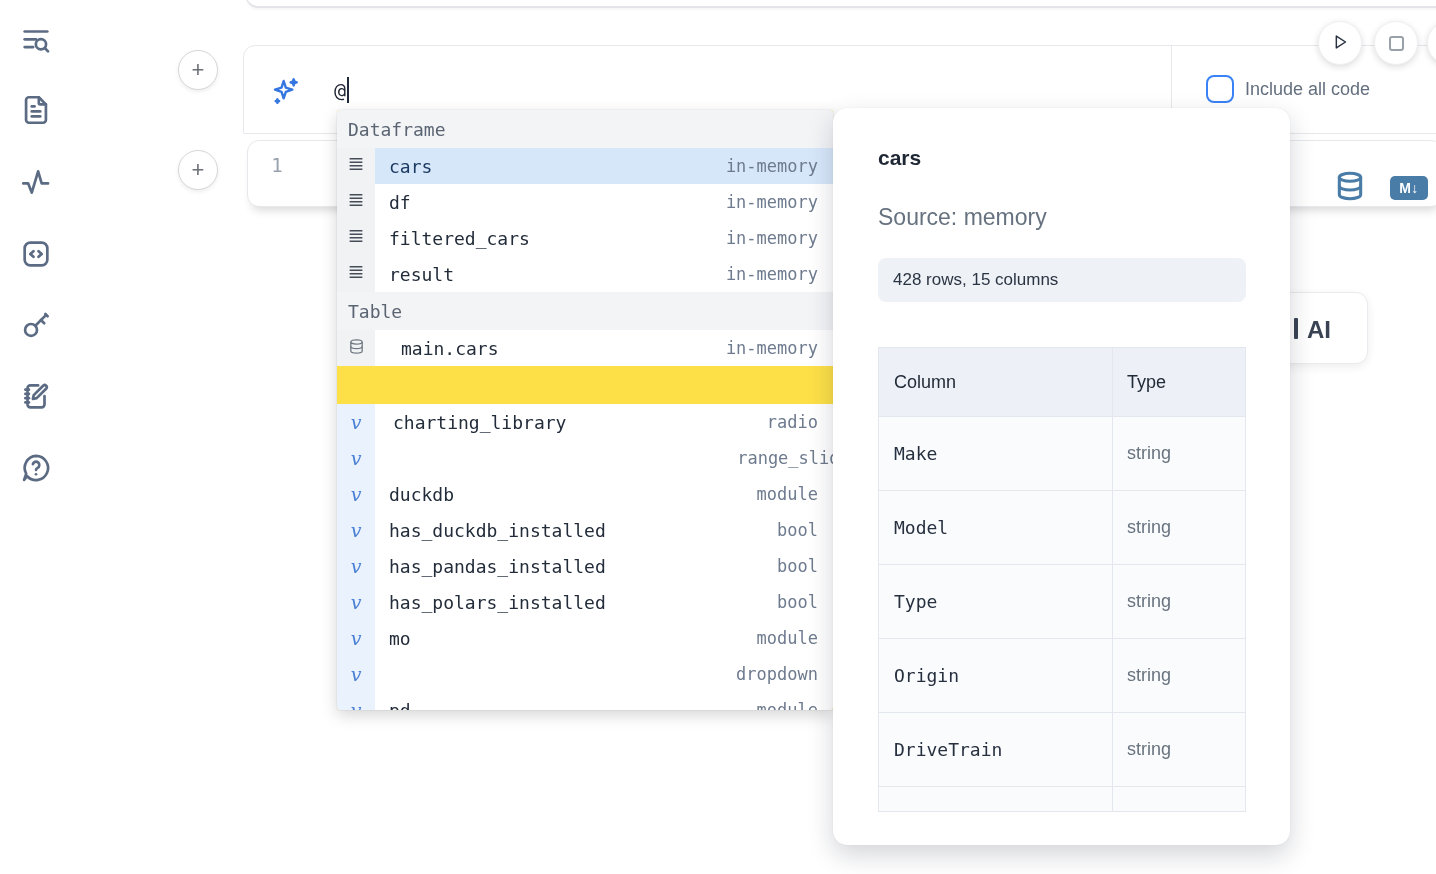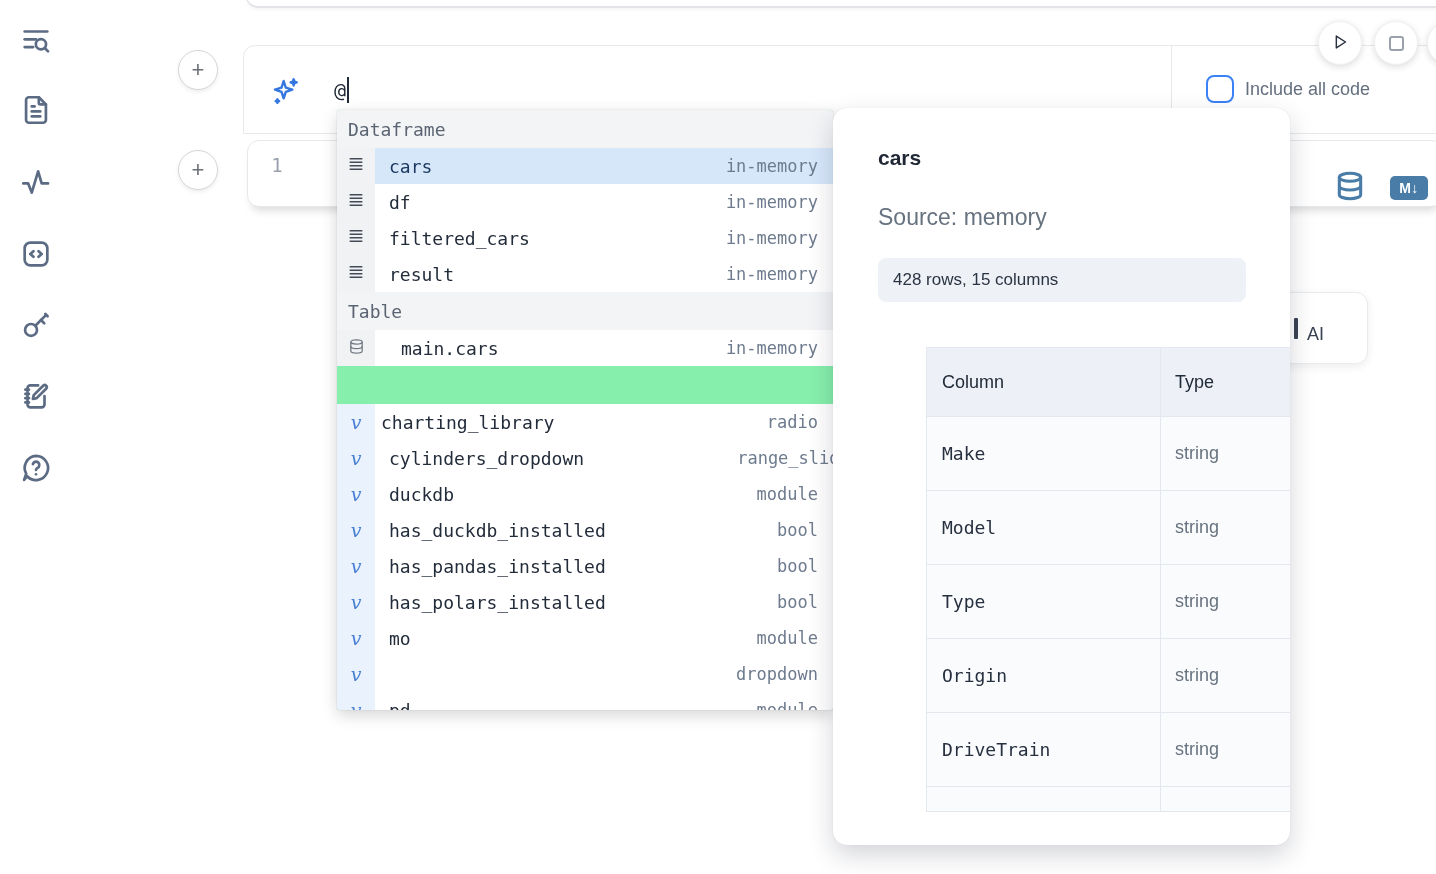--- a/index.html
+++ b/index.html
@@ -72,26 +72,26 @@
     display:flex; align-items:center; justify-content:center; cursor:pointer; letter-spacing:0.5px;
   }
 
   
   .ai-card {
     position:absolute; left:1180px; top:292px; width:188px; height:72px;
     background:#fff; border:1px solid #e9ebef; border-radius:12px;
     box-shadow:0 3px 10px rgba(0,0,0,.07); z-index:5; cursor:pointer;
   }
   .ai-card .stub { position:absolute; left:113px; top:25px; width:4px; height:21px; background:#3a4354; border-radius:1px; }
-  .ai-card .lbl { position:absolute; left:126px; top:31px; font-size:18px; font-weight:normal; color:#3a4354; }
+  .ai-card .lbl { position:absolute; left:126px; top:23px; font-size:24px; font-weight:bold; color:#3a4354; }
 
   
   .popup {
     position:absolute; left:337px; top:110px; width:496px; height:600px;
-    background:#86efac; z-index:10; overflow:hidden; border-radius:3px;
+    background:#fde047; z-index:10; overflow:hidden; border-radius:3px;
     box-shadow:0 5px 16px rgba(0,0,0,.17), 0 0 0 1px rgba(0,0,0,.03);
   }
   .pop-hdr {
     position:absolute; left:0; width:100%; height:38px; background:#f3f4f6;
     display:flex; align-items:center; padding-left:11px;
     font-family:"DejaVu Sans Mono", monospace; font-size:18px; color:#5a6472;
   }
   .pop-row { position:absolute; left:0; width:100%; height:36px; cursor:pointer; }
   .pop-row .gutter {
     position:absolute; left:0; top:0; width:38px; height:100%;
@@ -121,21 +121,21 @@
     background:#fff; border-radius:14px; z-index:20; overflow:hidden;
     box-shadow:0 10px 26px rgba(15,23,42,.18), 0 0 1px rgba(15,23,42,.15);
   }
   .panel-title { position:absolute; left:45px; top:38px; font-size:21px; font-weight:bold; color:#1f2734; }
   .panel-source { position:absolute; left:45px; top:96px; font-size:23px; color:#66727f; }
   .panel-badge {
     position:absolute; left:45px; top:150px; width:368px; height:44px;
     background:#eef2f7; border-radius:8px; display:flex; align-items:center;
     padding-left:15px; font-size:17px; color:#2b3442;
   }
-  .ptable { position:absolute; left:45px; top:239px; width:368px; height:466px; overflow:hidden;margin-left:48px; }
+  .ptable { position:absolute; left:45px; top:239px; width:368px; height:466px; overflow:hidden; }
   .ptr { position:relative; width:100%; border:1px solid #e3e8ee; border-top:none; background:#fafbfd; }
   .ptr.head { border-top:1px solid #e3e8ee; background:#edf1f7; height:70px; }
   .ptr.body-row { height:74px; }
   .ptr.partial { height:25px; }
   .ptr .c1 { position:absolute; left:15px; top:0; height:100%; display:flex; align-items:center; }
   .ptr .c2 { position:absolute; left:248px; top:0; height:100%; display:flex; align-items:center; }
   .ptr .coldiv { position:absolute; left:233px; top:0; width:1px; height:100%; background:#e3e8ee; }
   .ptr.head .c1, .ptr.head .c2 { font-size:18px; color:#222b38; }
   .ptr.body-row .c1 { font-family:"DejaVu Sans Mono", monospace; font-size:18px; color:#26303f; }
   .ptr.body-row .c2 { font-size:18px; color:#68737f; }
@@ -311,29 +311,28 @@
       <span class="nm" style="left:64px;">main.cars</span>
       <span class="tp">in-memory</span>
     </div>
 
 
     <div class="pop-row" style="top:294px;">
       <span class="gutter g-blue">
           <span class="var-glyph">v</span>
         </span>
       <span class="body"></span>
-      <span class="nm" style="left:44px;">charting_library</span>
+      <span class="nm" style="left:56px;">charting_library</span>
       <span class="tp">radio</span>
     </div>
     <div class="pop-row" style="top:330px;">
       <span class="gutter g-blue">
           <span class="var-glyph">v</span>
         </span>
       <span class="body"></span>
-      <span class="nm" style="left:52px;">cylinders_dropdown</span>
       <span class="tp overflow">range_slider</span>
     </div>
     <div class="pop-row" style="top:366px;">
       <span class="gutter g-blue">
           <span class="var-glyph">v</span>
         </span>
       <span class="body"></span>
       <span class="nm" style="left:52px;">duckdb</span>
       <span class="tp">module</span>
     </div>

